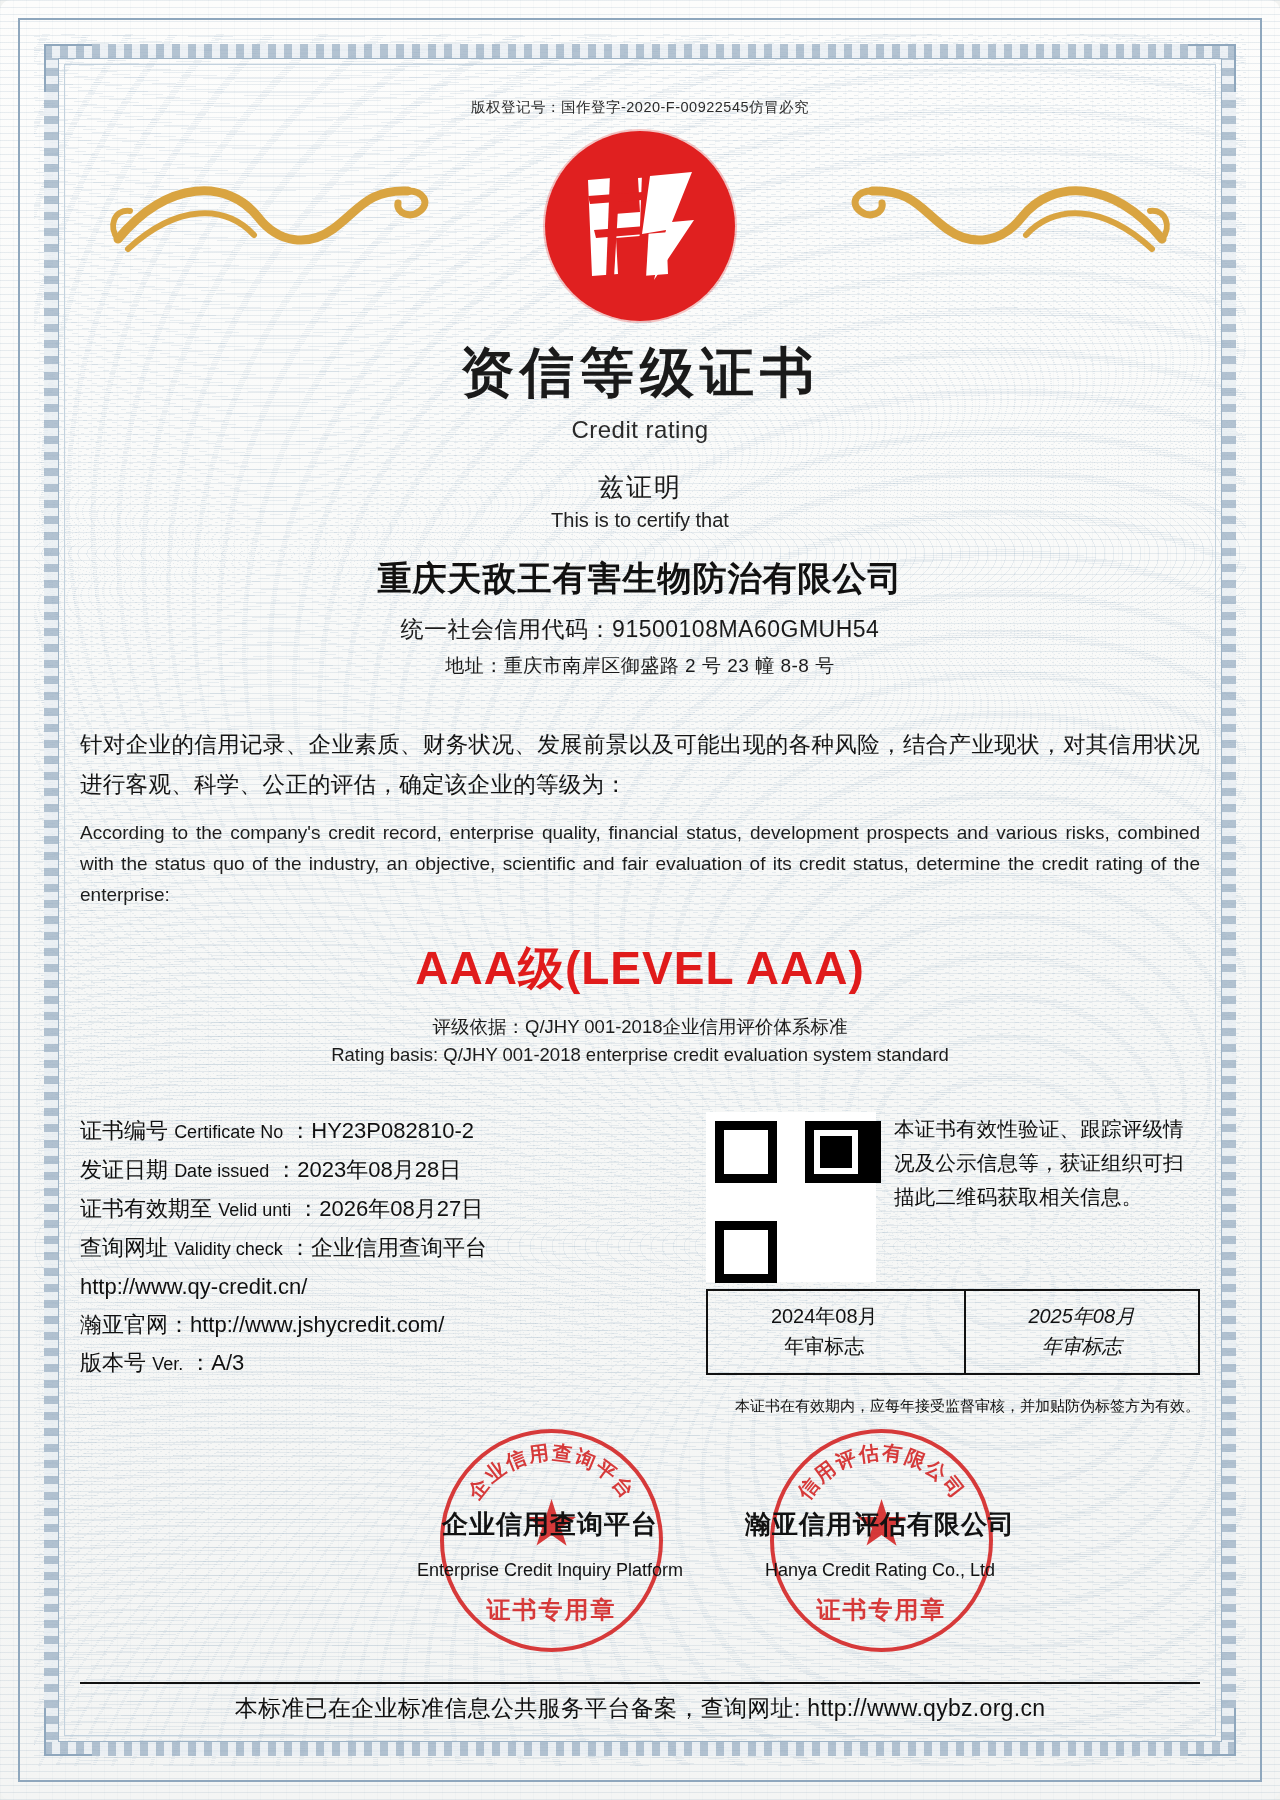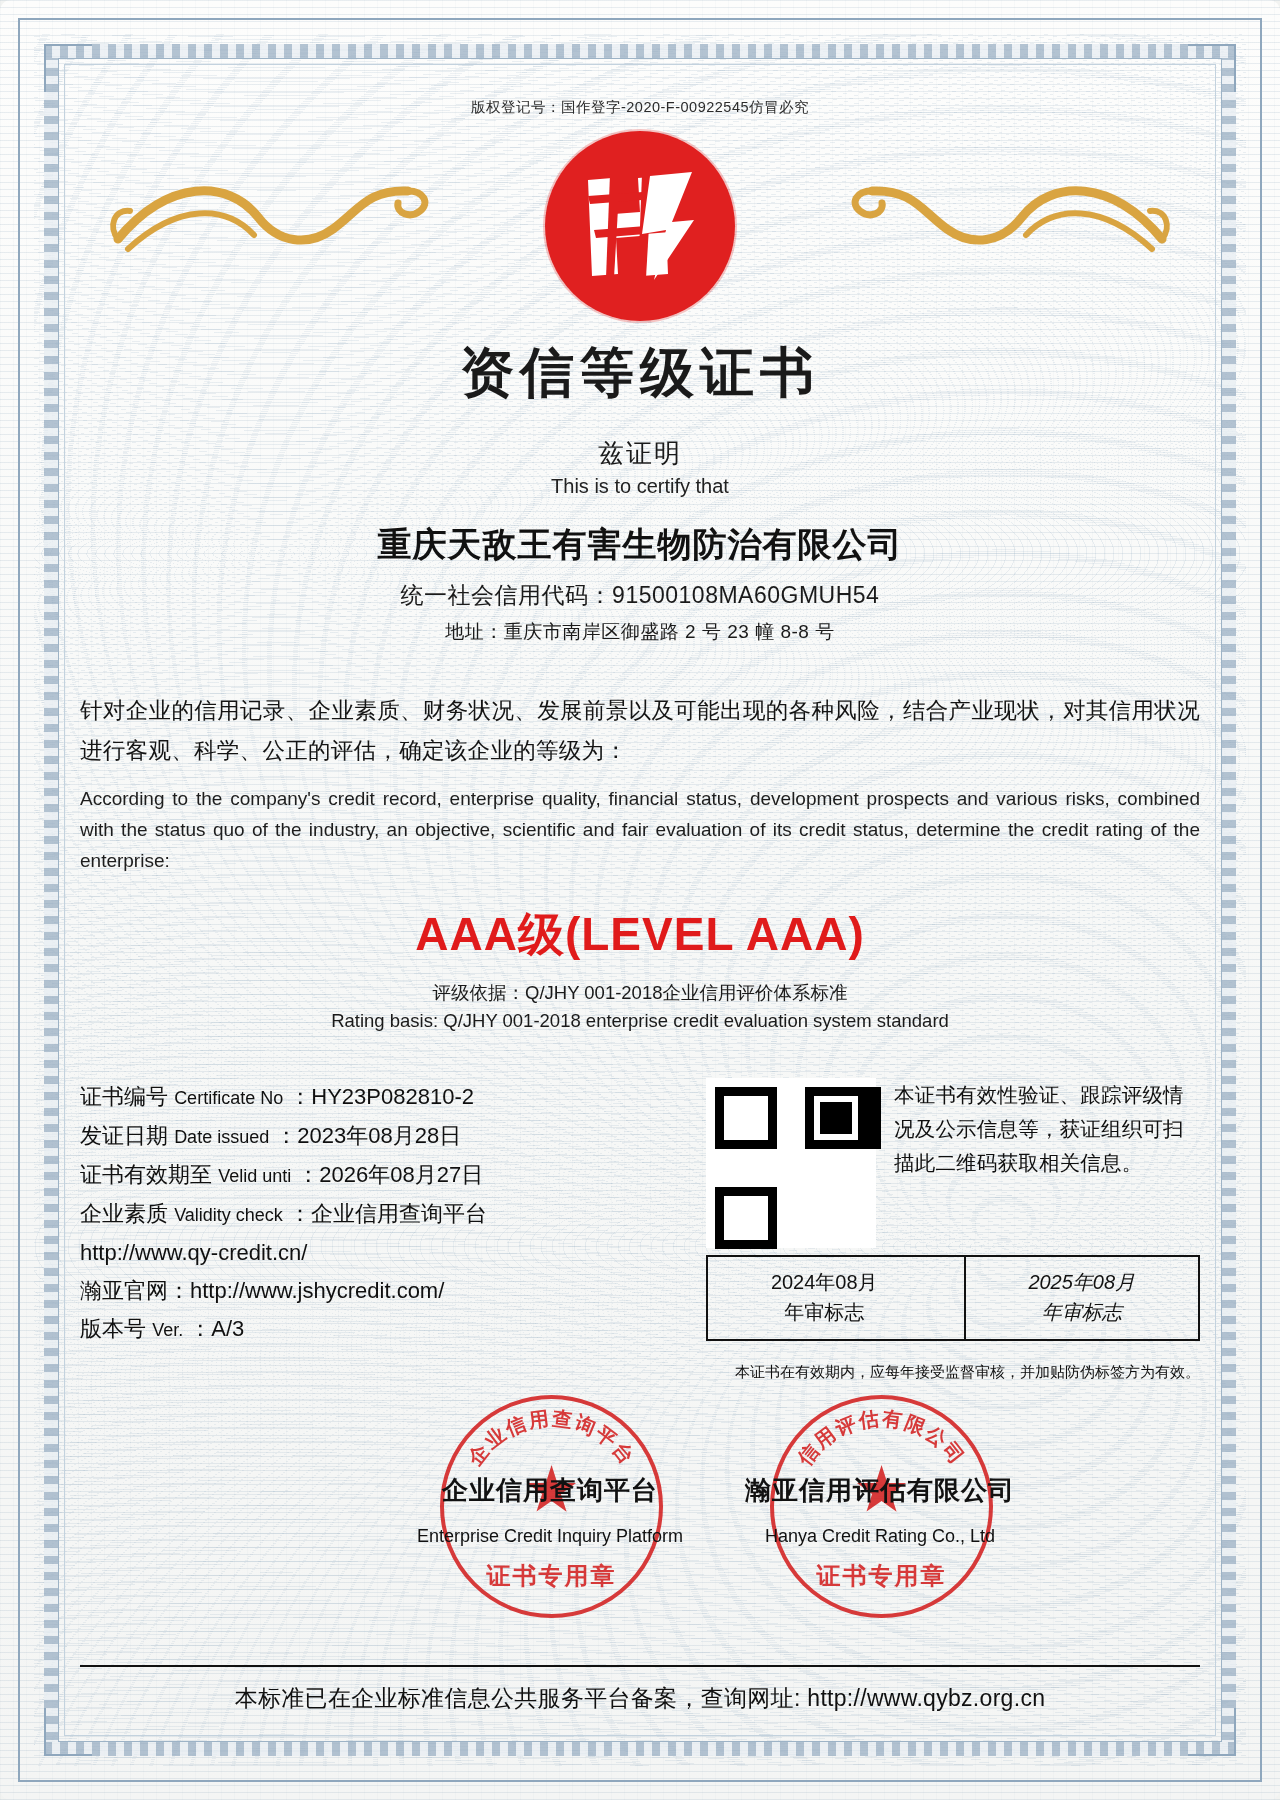--- a/index.html
+++ b/index.html
@@ -177,22 +177,22 @@
   }
   .org{
     position:absolute;text-align:center;
   }
   .org.one{left:300px;top:78px;width:340px;}
   .org.two{left:630px;top:78px;width:340px;}
   .org .cn{font-size:26px;color:#111;font-weight:700;letter-spacing:1px;}
   .org .en{font-size:18px;color:#111;margin-top:18px;}
 
   .footer{
-    position:absolute;left:80px;right:80px;bottom:86px;
-    border-top:2px solid #111;padding-top:16px;
+    position:absolute;left:80px;right:80px;bottom:76px;
+    border-top:2px solid #111;padding-top:9px;
     text-align:center;font-size:23px;color:#101010;letter-spacing:.3px;
   }
 </style>
 </head>
 <body>
 
 <div class="page">
   <div class="guilloche"></div>
   <div class="wavy"></div>
   <div class="border-outer"></div>
@@ -236,20 +236,21 @@
           </g>
           <g fill="#ffffff">
             <path d="M72 8 L104 4 L92 56 L108 54 L78 104 L86 62 L66 66 Z" opacity="0"></path>
           </g>
           <path d="M70 6 L112 2 L92 52 L114 50 L74 110 L86 60 L62 64 Z" fill="#ffffff"></path>
         </svg>
       </div>
     </div>
 
     <div class="title-cn">资信等级证书</div>
+    <div class="title-en">Credit rating</div>
 
     <div class="certify-cn">兹证明</div>
     <div class="certify-en">This is to certify that</div>
 
     <div class="company">重庆天敌王有害生物防治有限公司</div>
     <div class="credit-code">统一社会信用代码：91500108MA60GMUH54</div>
     <div class="address">地址：重庆市南岸区御盛路 2 号 23 幢 8-8 号</div>
 
     <div class="body-cn">针对企业的信用记录、企业素质、财务状况、发展前景以及可能出现的各种风险，结合产业现状，对其信用状况进行客观、科学、公正的评估，确定该企业的等级为：</div>
     <div class="body-en">According to the company's credit record, enterprise quality, financial status, development prospects and various risks, combined with the status quo of the industry, an objective, scientific and fair evaluation of its credit status, determine the credit rating of the enterprise:</div>
@@ -269,21 +270,21 @@
           <span>发证日期</span>
           <span class="lbl-en">Date issued</span>
           <span>：2023年08月28日</span>
         </div>
         <div class="field">
           <span>证书有效期至</span>
           <span class="lbl-en">Velid unti</span>
           <span>：2026年08月27日</span>
         </div>
         <div class="field">
-          <span>企业素质</span>
+          <span>查询网址</span>
           <span class="lbl-en">Validity check</span>
           <span>：企业信用查询平台</span>
         </div>
         <div class="url-line">http://www.qy-credit.cn/</div>
         <div class="url-line">瀚亚官网：http://www.jshycredit.com/</div>
         <div class="field">
           <span>版本号</span>
           <span class="lbl-en">Ver.</span>
           <span>：A/3</span>
         </div>

